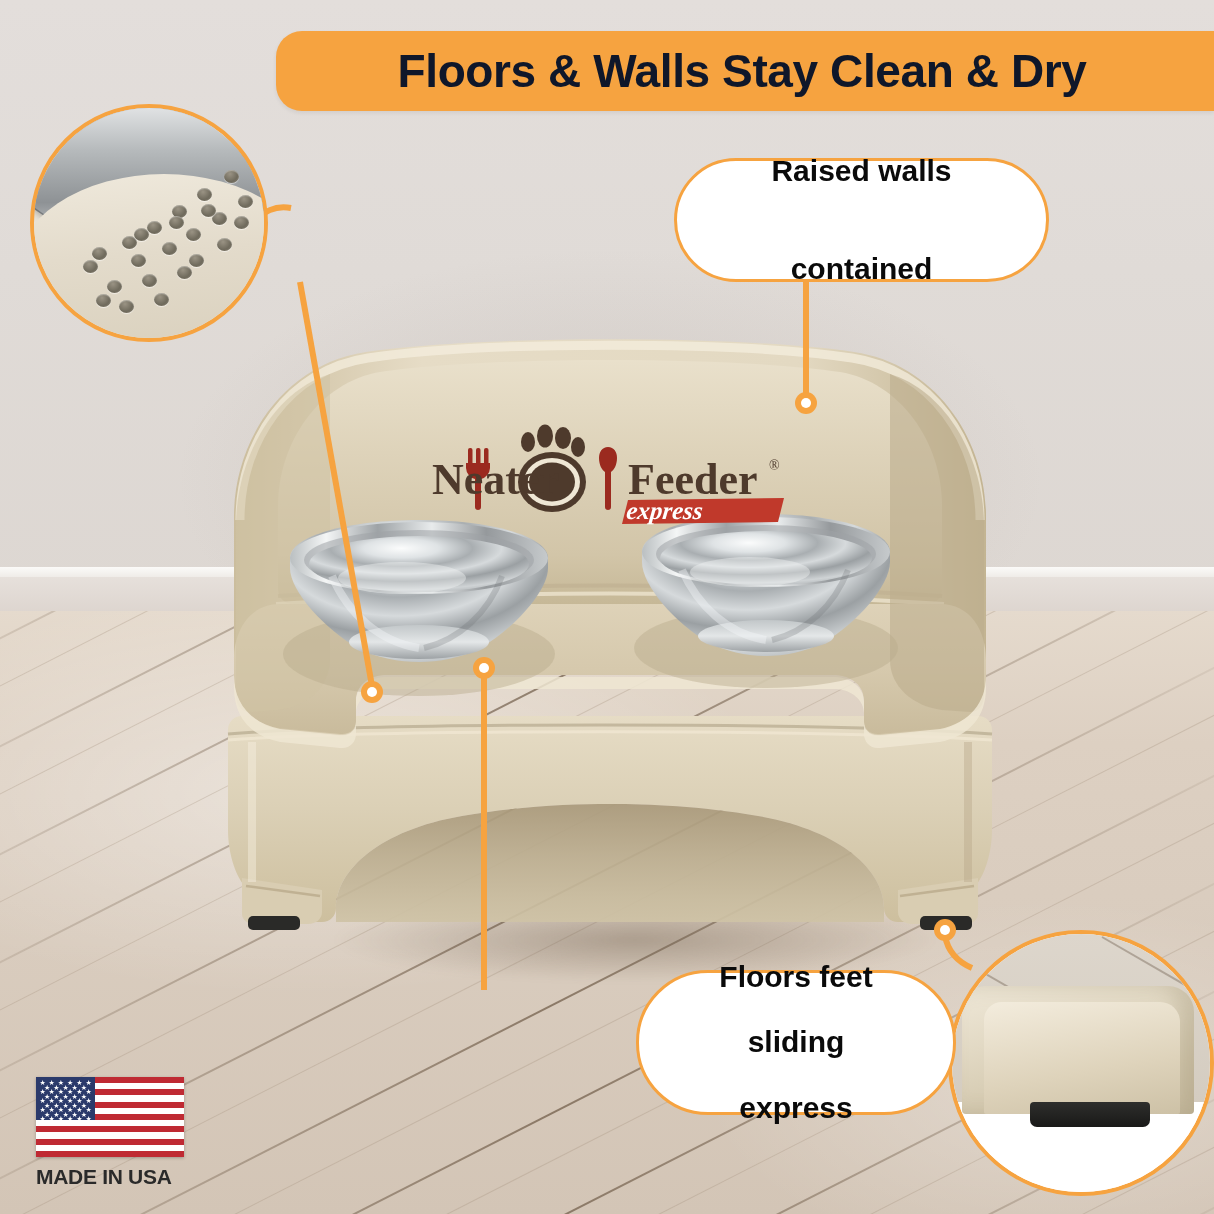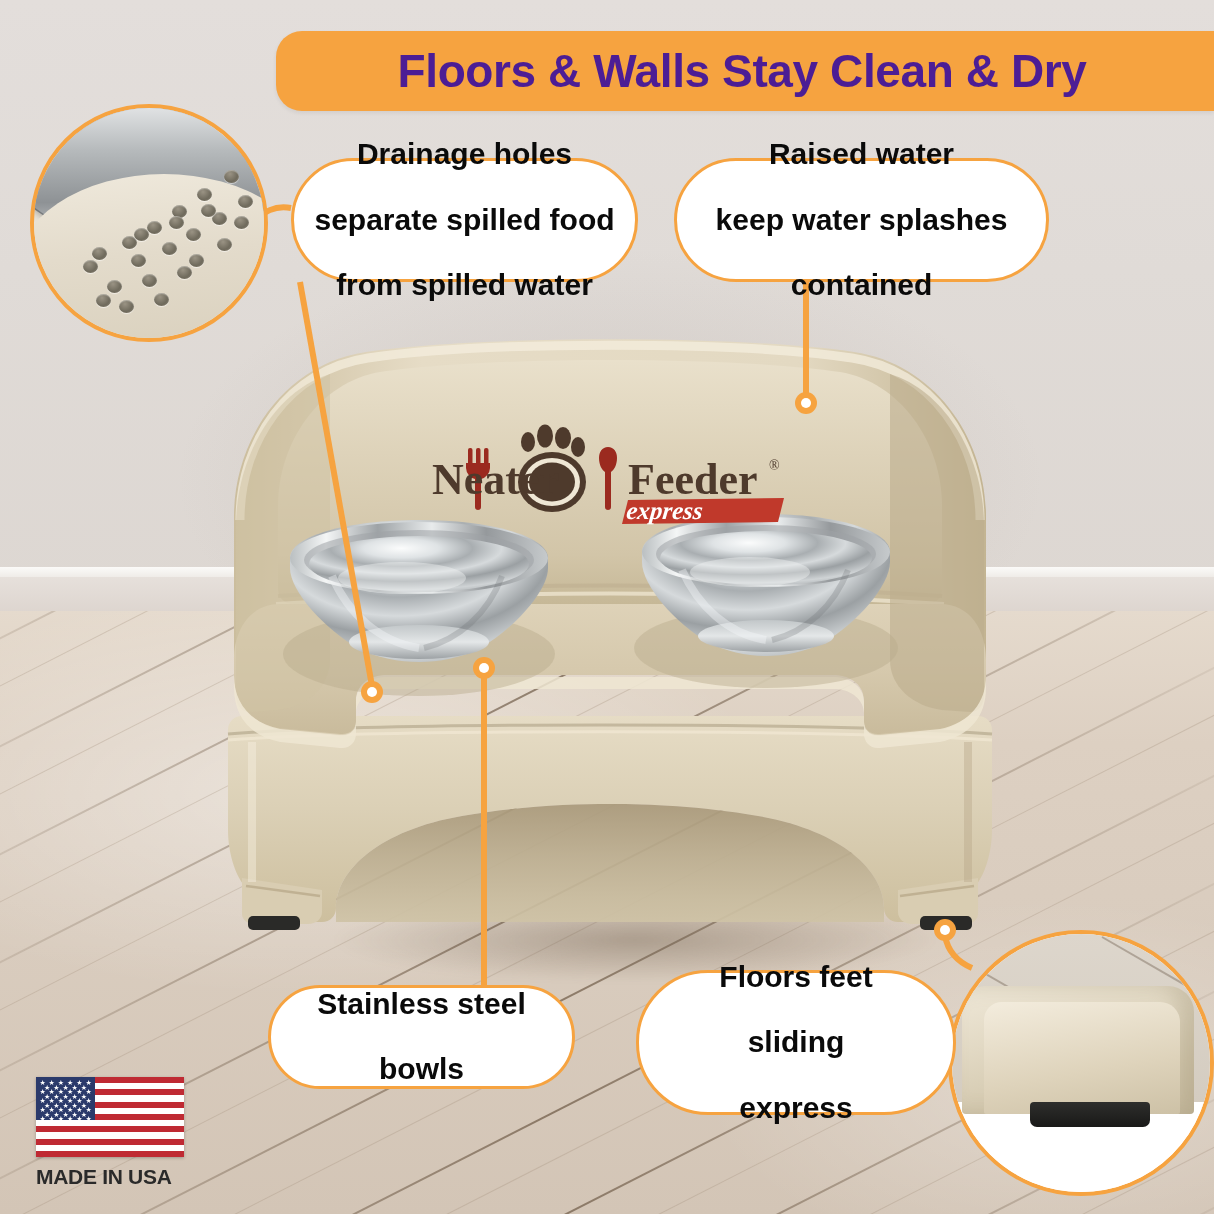--- a/index.html
+++ b/index.html
@@ -56,21 +56,21 @@
   #feeder{position:absolute;left:180px;top:330px;width:860px;height:620px;}
 
   
   .banner{
     position:absolute;left:276px;top:31px;width:938px;height:80px;
     background:#f6a340;border-radius:26px 0 0 26px;
     display:flex;align-items:center;justify-content:center;
     box-shadow:0 2px 4px rgba(0,0,0,.07);
   }
   .banner span{
-    color:#4c1d95;font-size:46px;font-weight:bold;letter-spacing:-.4px;
+    color:#0f172a;font-size:46px;font-weight:bold;letter-spacing:-.4px;
     white-space:nowrap;padding-right:6px;
   }
 
   
   .bubble{
     position:absolute;background:#fff;border:3px solid #f6a340;
     display:flex;align-items:center;justify-content:center;text-align:center;
     color:#0a0a0a;font-weight:bold;line-height:1.09;
     box-sizing:border-box;
   }
@@ -440,42 +440,29 @@
     <div class="feet-leg">
       <div class="feet-leg-inner"></div>
     </div>
     <div class="feet-rubber"></div>
   </div>
 
   <div class="banner">
     <span>Floors &amp; Walls Stay Clean &amp; Dry</span>
   </div>
 
-  <div class="bubble" id="bubble-drainage">
-    <span>
-      <span>Drainage holes</span><br>
-      <span>separate spilled food</span><br>
-      <span>from spilled water</span>
-    </span>
-  </div>
 
   <div class="bubble" id="bubble-walls">
     <span>
-      <span>Raised water</span><br>
-      <span>keep water splashes</span><br>
+      <span>Raised walls</span><br>
+      <br>
       <span>contained</span>
     </span>
   </div>
 
-  <div class="bubble" id="bubble-bowls">
-    <span>
-      <span>Stainless steel</span><br>
-      <span>bowls</span>
-    </span>
-  </div>
 
   <div class="bubble" id="bubble-feet">
     <span>
       <span>Floors feet</span><br>
       <span>sliding</span><br>
       <span>express</span>
     </span>
   </div>
 
   <div id="usa">

